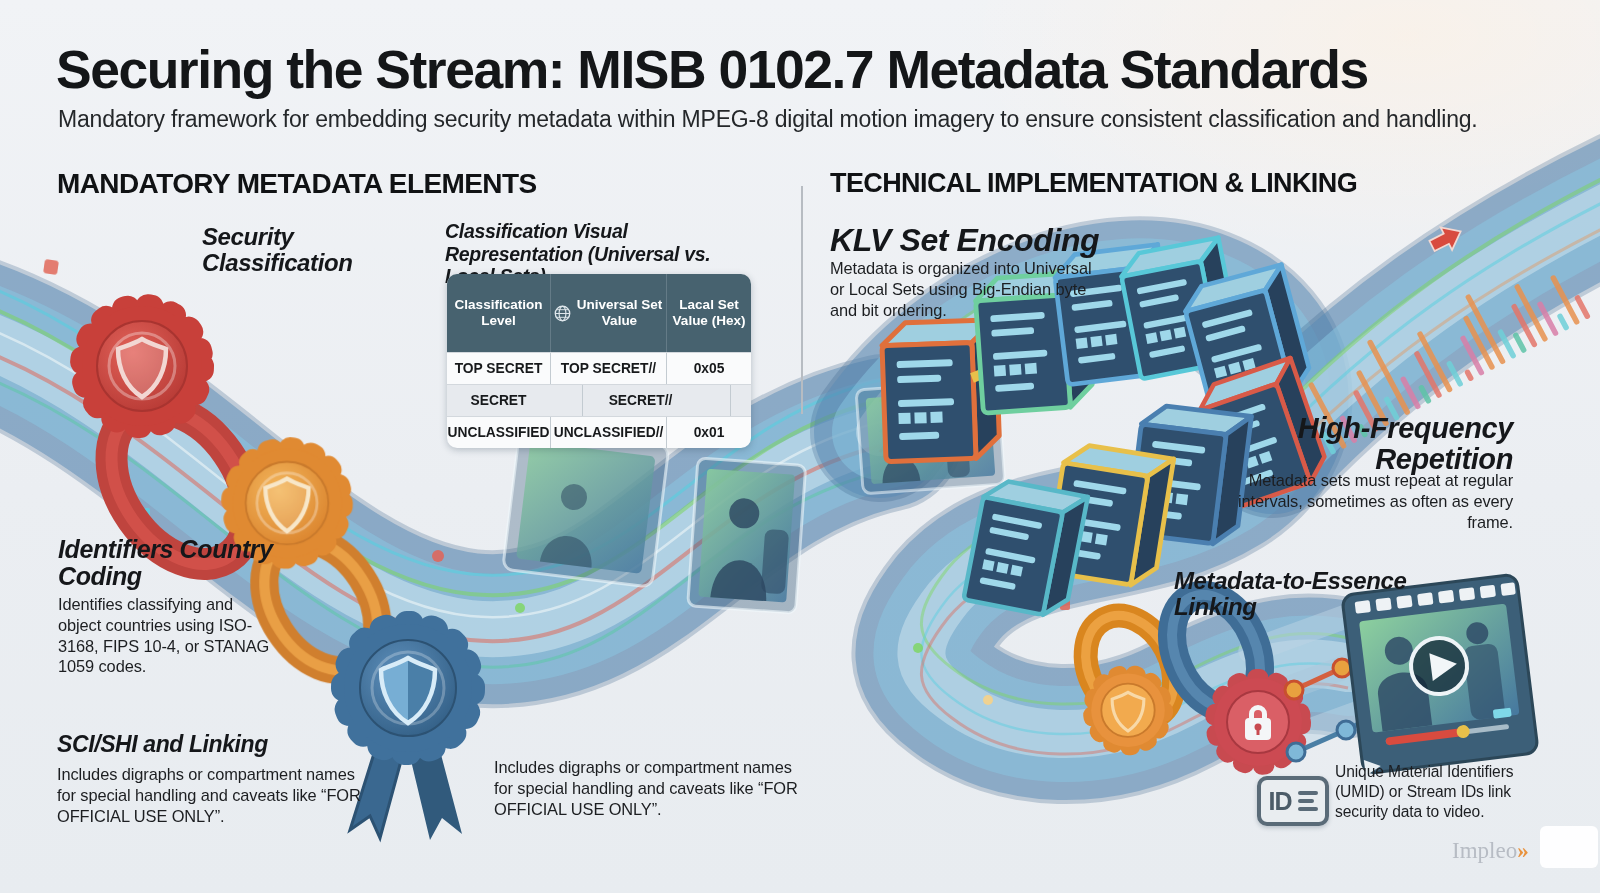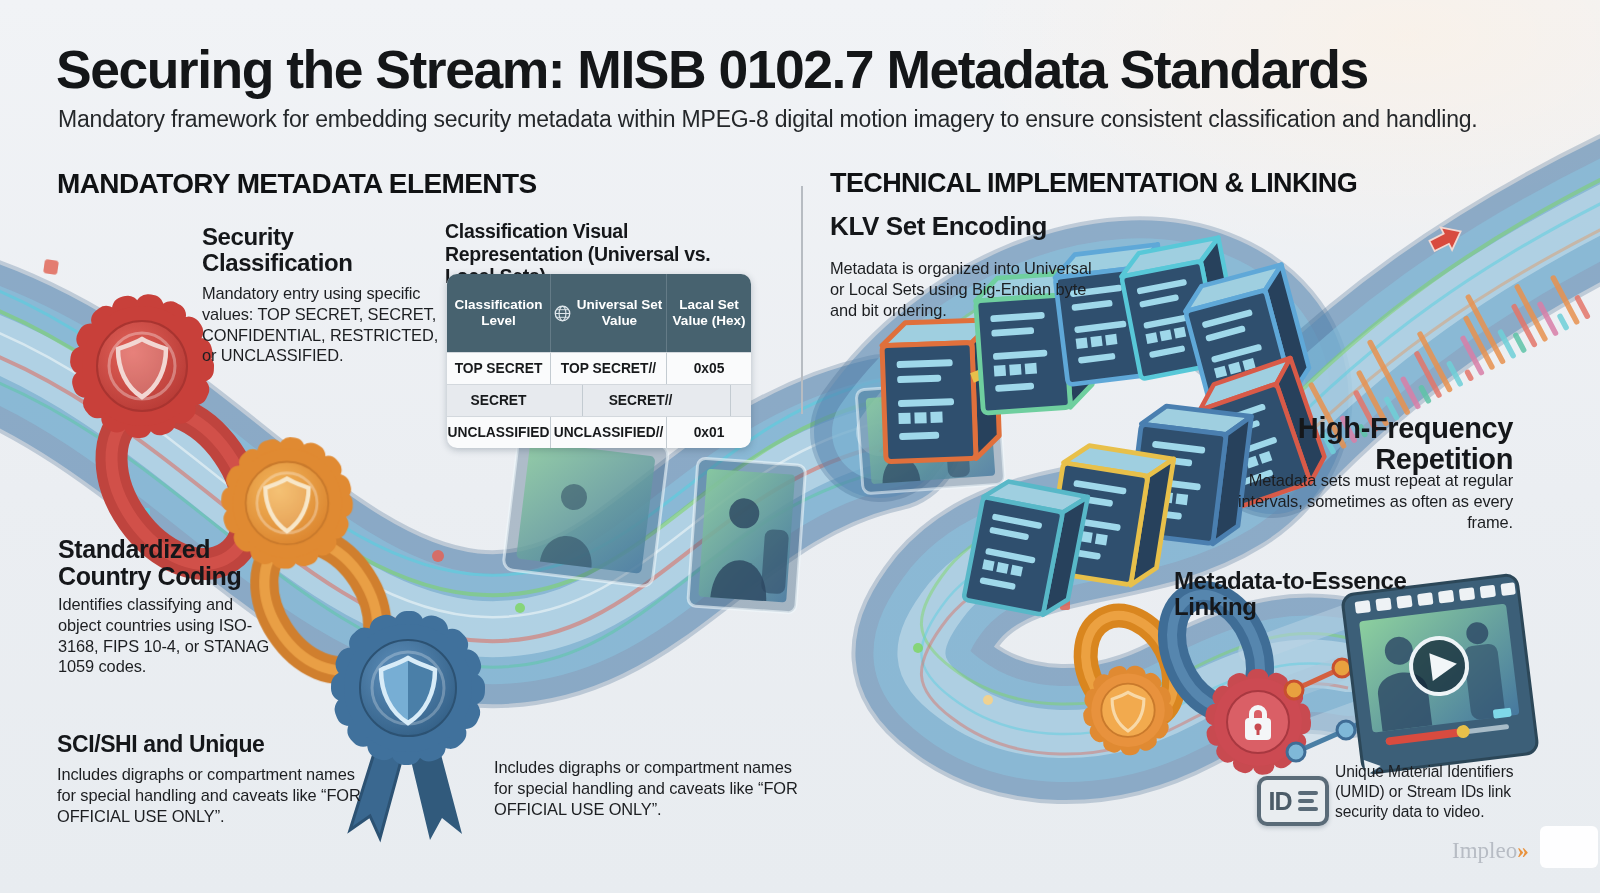--- a/index.html
+++ b/index.html
@@ -12,21 +12,21 @@
   }
   .art{position:absolute;left:0;top:0;}
   .abs{position:absolute;}
   .title{
     left:56px;top:38px;font-size:54px;font-weight:bold;letter-spacing:-1.5px;
     color:#141618;white-space:nowrap;transform:scaleX(.99);transform-origin:left;
   }
   .subtitle{left:58px;top:106px;font-size:23px;letter-spacing:-.2px;color:#24272a;white-space:nowrap;}
   .colhead{font-size:28px;font-weight:bold;letter-spacing:-.6px;color:#101214;white-space:nowrap;}
   .divider{left:801px;top:186px;width:2px;height:228px;background:#b7bcc2;}
-  .subh{font-weight:bold;color:#15171a;line-height:1.08;letter-spacing:-.4px;}
+  .subh{font-weight:bold;color:#15171a;line-height:1.08;letter-spacing:-.4px;font-style:italic;}
   .body{font-size:16.4px;line-height:1.27;color:#1c1e21;letter-spacing:-.1px;}
   .r{text-align:right;}
   
   .tbl{left:447px;top:274px;width:304px;border-radius:10px;overflow:hidden;
        box-shadow:0 2px 7px rgba(40,60,80,.28);background:#fafbfc;}
   .tbl .hdr{display:grid;grid-template-columns:103px 116px 85px;background:#47626f;color:#fff;}
   .tbl .hdr>div{padding:22px 3px;min-height:34px;display:flex;align-items:center;justify-content:center;
        text-align:center;font-weight:bold;font-size:13.5px;line-height:1.15;border-left:1px solid #647b87;}
   .tbl .hdr>div:first-child{border-left:none;}
   .tbl .row{display:grid;grid-template-columns:103px 116px 85px;border-top:1px solid #d3d8dd;}
@@ -306,21 +306,20 @@
 </svg>
 
 <div class="abs title">Securing the Stream: MISB 0102.7 Metadata Standards</div>
 <div class="abs subtitle">Mandatory framework for embedding security metadata within MPEG-8 digital motion imagery to ensure consistent classification and handling.</div>
 
 <div class="abs colhead" style="left:830px;top:168px;font-size:27px">TECHNICAL IMPLEMENTATION &amp; LINKING</div>
 <div class="abs colhead" style="left:57px;top:168px">MANDATORY METADATA ELEMENTS</div>
 <div class="abs divider"></div>
 
 <div class="abs subh" style="left:202px;top:224px;width:200px;font-size:24px">Security Classification</div>
-<div class="abs body" style="left:202px;top:283px;width:238px">Mandatory entry using specific values: TOP SECRET, SECRET, CONFIDENTIAL, RESTRICTED, or UNCLASSIFIED.</div>
 
 <div class="abs subh" style="left:445px;top:220px;width:312px;font-size:19.5px;line-height:1.16;letter-spacing:-.3px">Classification Visual Representation (Universal vs. Local Sets)</div>
 <div class="abs tbl">
   <div class="hdr">
     <div>
       <span>Classification Level</span>
     </div>
     <div>
       <svg class="globe" width="17" height="17" viewBox="0 0 20 20">
         <circle cx="10" cy="10" r="8.5" fill="none" stroke="#dfe7ec" stroke-width="1.6"></circle>
@@ -345,29 +344,29 @@
     <div>SECRET//</div>
     <div>0x04</div>
   </div>
   <div class="row">
     <div>UNCLASSIFIED</div>
     <div>UNCLASSIFIED//</div>
     <div>0x01</div>
   </div>
 </div>
 
-<div class="abs subh" style="left:58px;top:536px;width:230px;font-size:25px">Standardized Country Coding</div>
+<div class="abs subh" style="left:58px;top:536px;width:230px;font-size:25px">Identifiers Country Coding</div>
 <div class="abs body" style="left:58px;top:594px;width:212px">Identifies classifying and object countries using ISO-3168, FIPS 10-4, or STANAG 1059 codes.</div>
 
-<div class="abs subh" style="left:57px;top:732px;width:300px;font-size:23px">SCI/SHI and Unique</div>
+<div class="abs subh" style="left:57px;top:732px;width:300px;font-size:23px">SCI/SHI and Linking</div>
 <div class="abs body" style="left:57px;top:764px;width:318px">Includes digraphs or compartment names for special handling and caveats like “FOR OFFICIAL USE ONLY”.</div>
 
 <div class="abs body" style="left:494px;top:757px;width:318px">Includes digraphs or compartment names for special handling and caveats like “FOR OFFICIAL USE ONLY”.</div>
 
-<div class="abs subh" style="left:830px;top:212px;width:300px;font-size:26px">KLV Set Encoding</div>
+<div class="abs subh" style="left:830px;top:223px;width:300px;font-size:32px">KLV Set Encoding</div>
 <div class="abs body" style="left:830px;top:258px;width:272px">Metadata is organized into Universal or Local Sets using Big-Endian byte and bit ordering.</div>
 
 <div class="abs subh r" style="left:1283px;top:413px;width:230px;font-size:29px">High-Frequency Repetition</div>
 <div class="abs body r" style="left:1208px;top:470px;width:305px">Metadata sets must repeat at regular intervals, sometimes as often as every frame.</div>
 
 <div class="abs subh" style="left:1174px;top:568px;width:250px;font-size:24px">Metadata-to-Essence Linking</div>
 
 <div class="abs idbadge">
   <span class="idtxt">ID</span>
   <span class="idlines">

